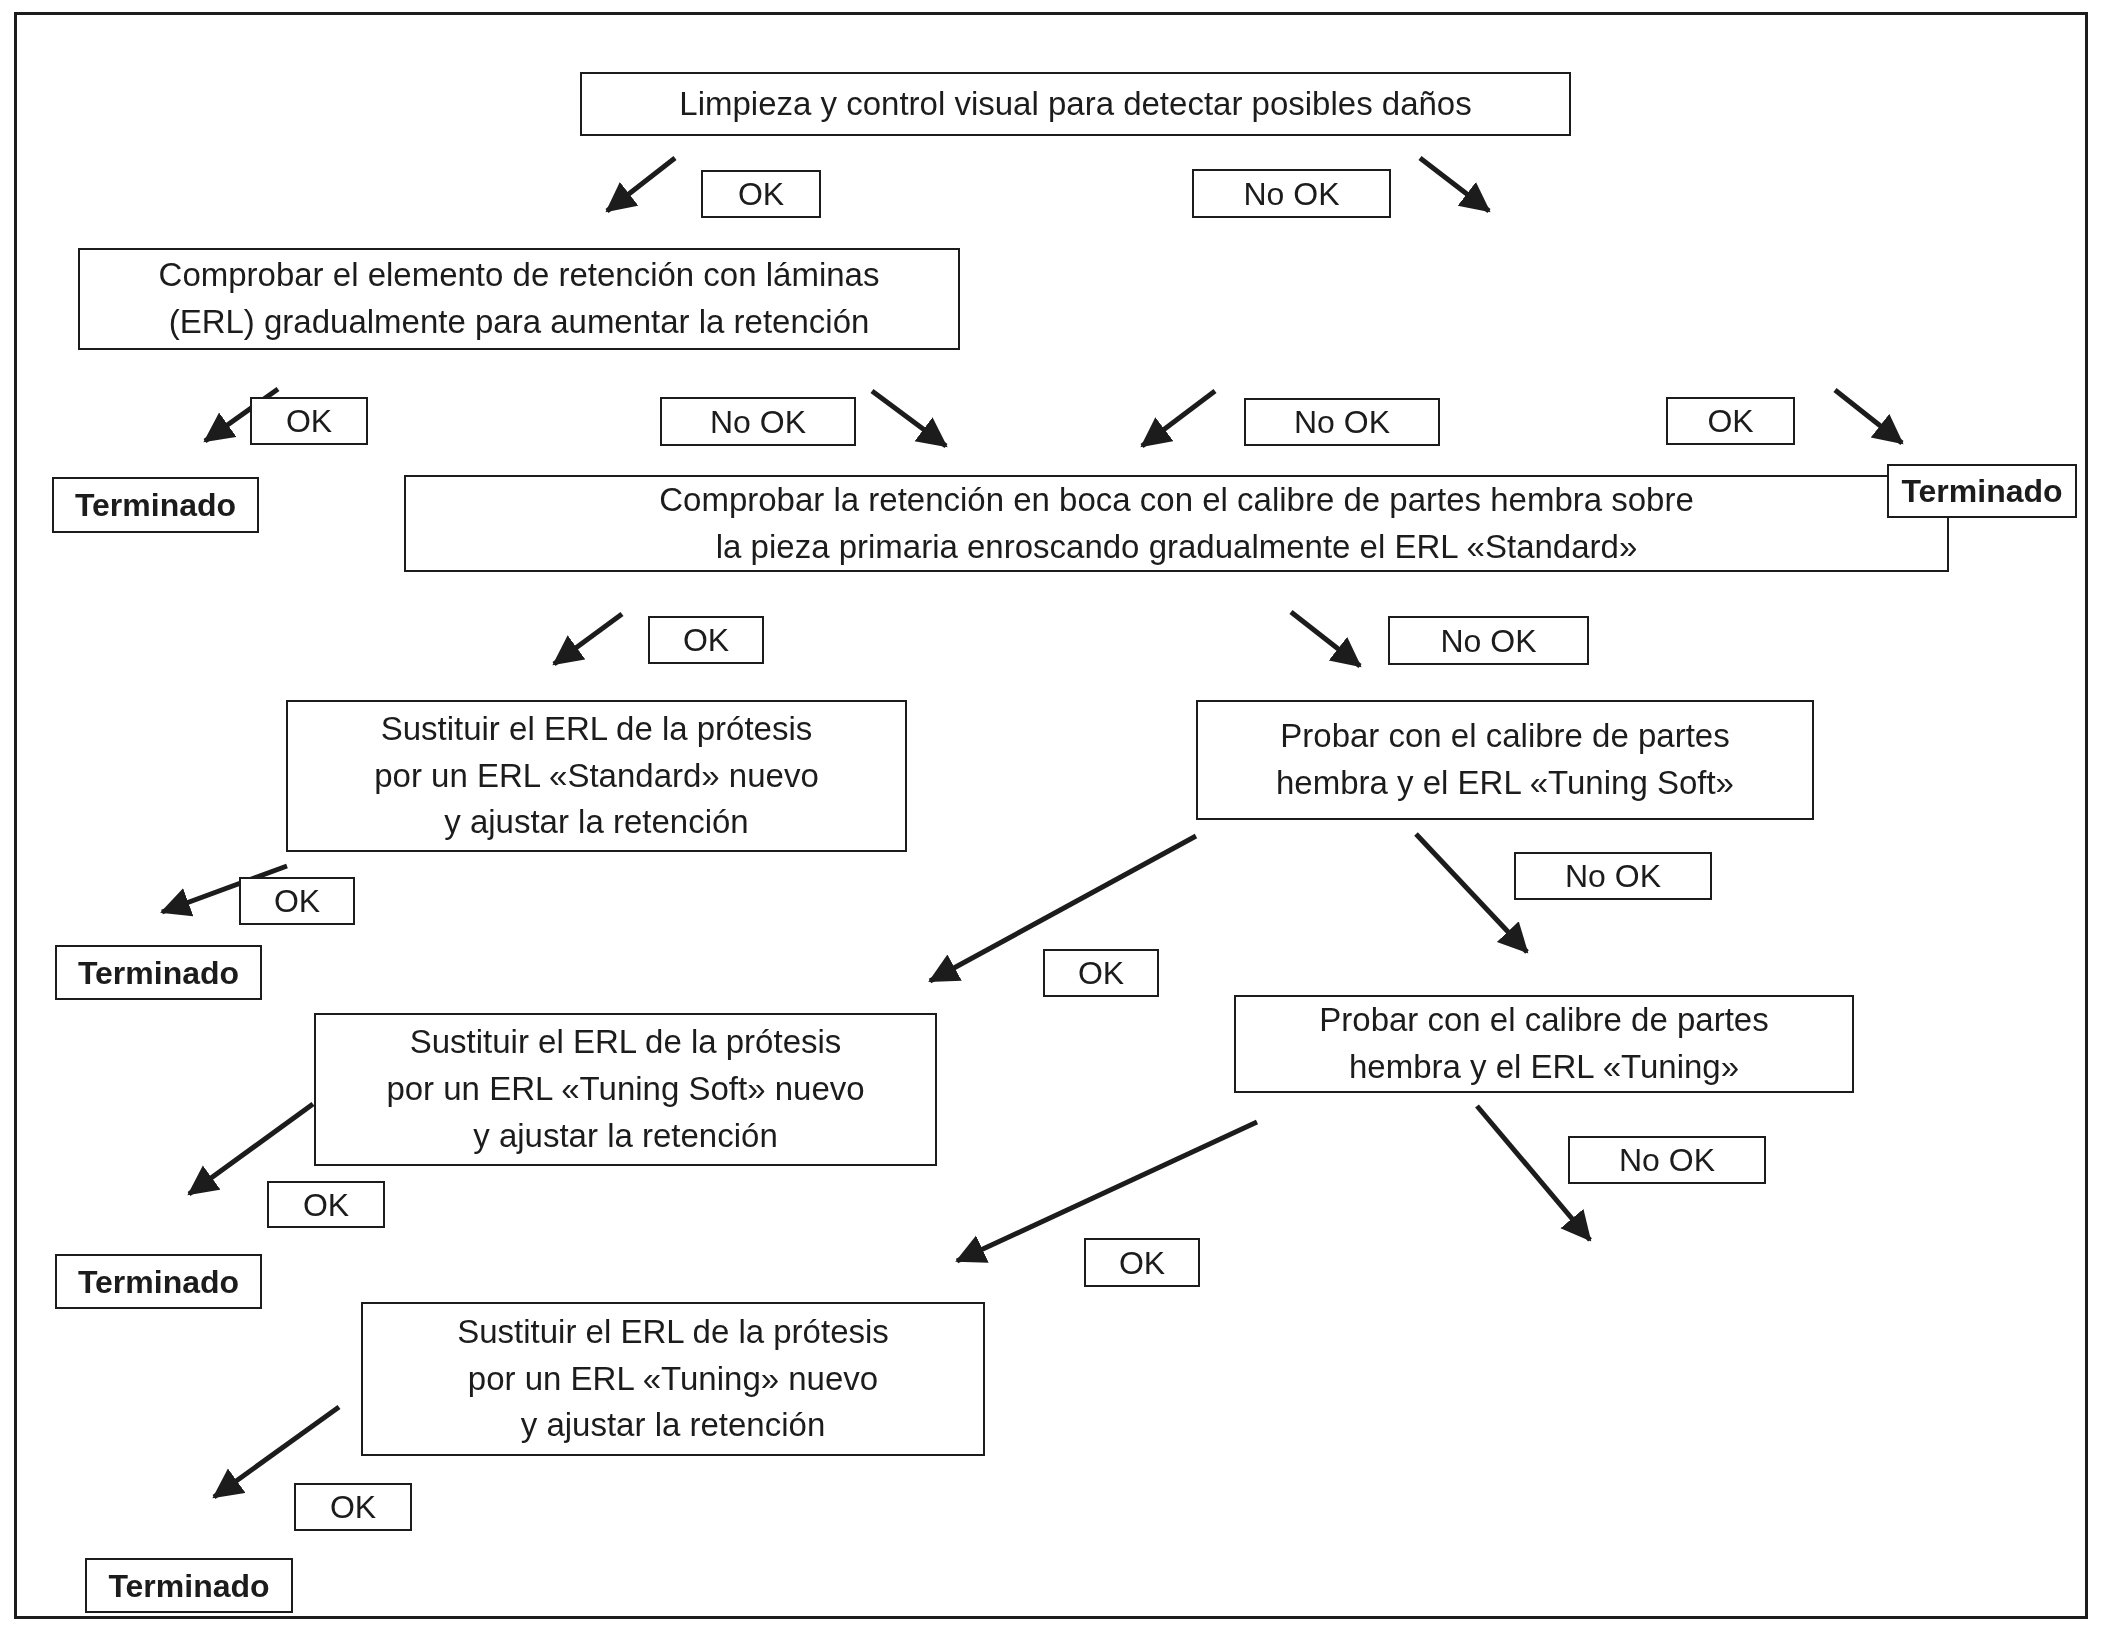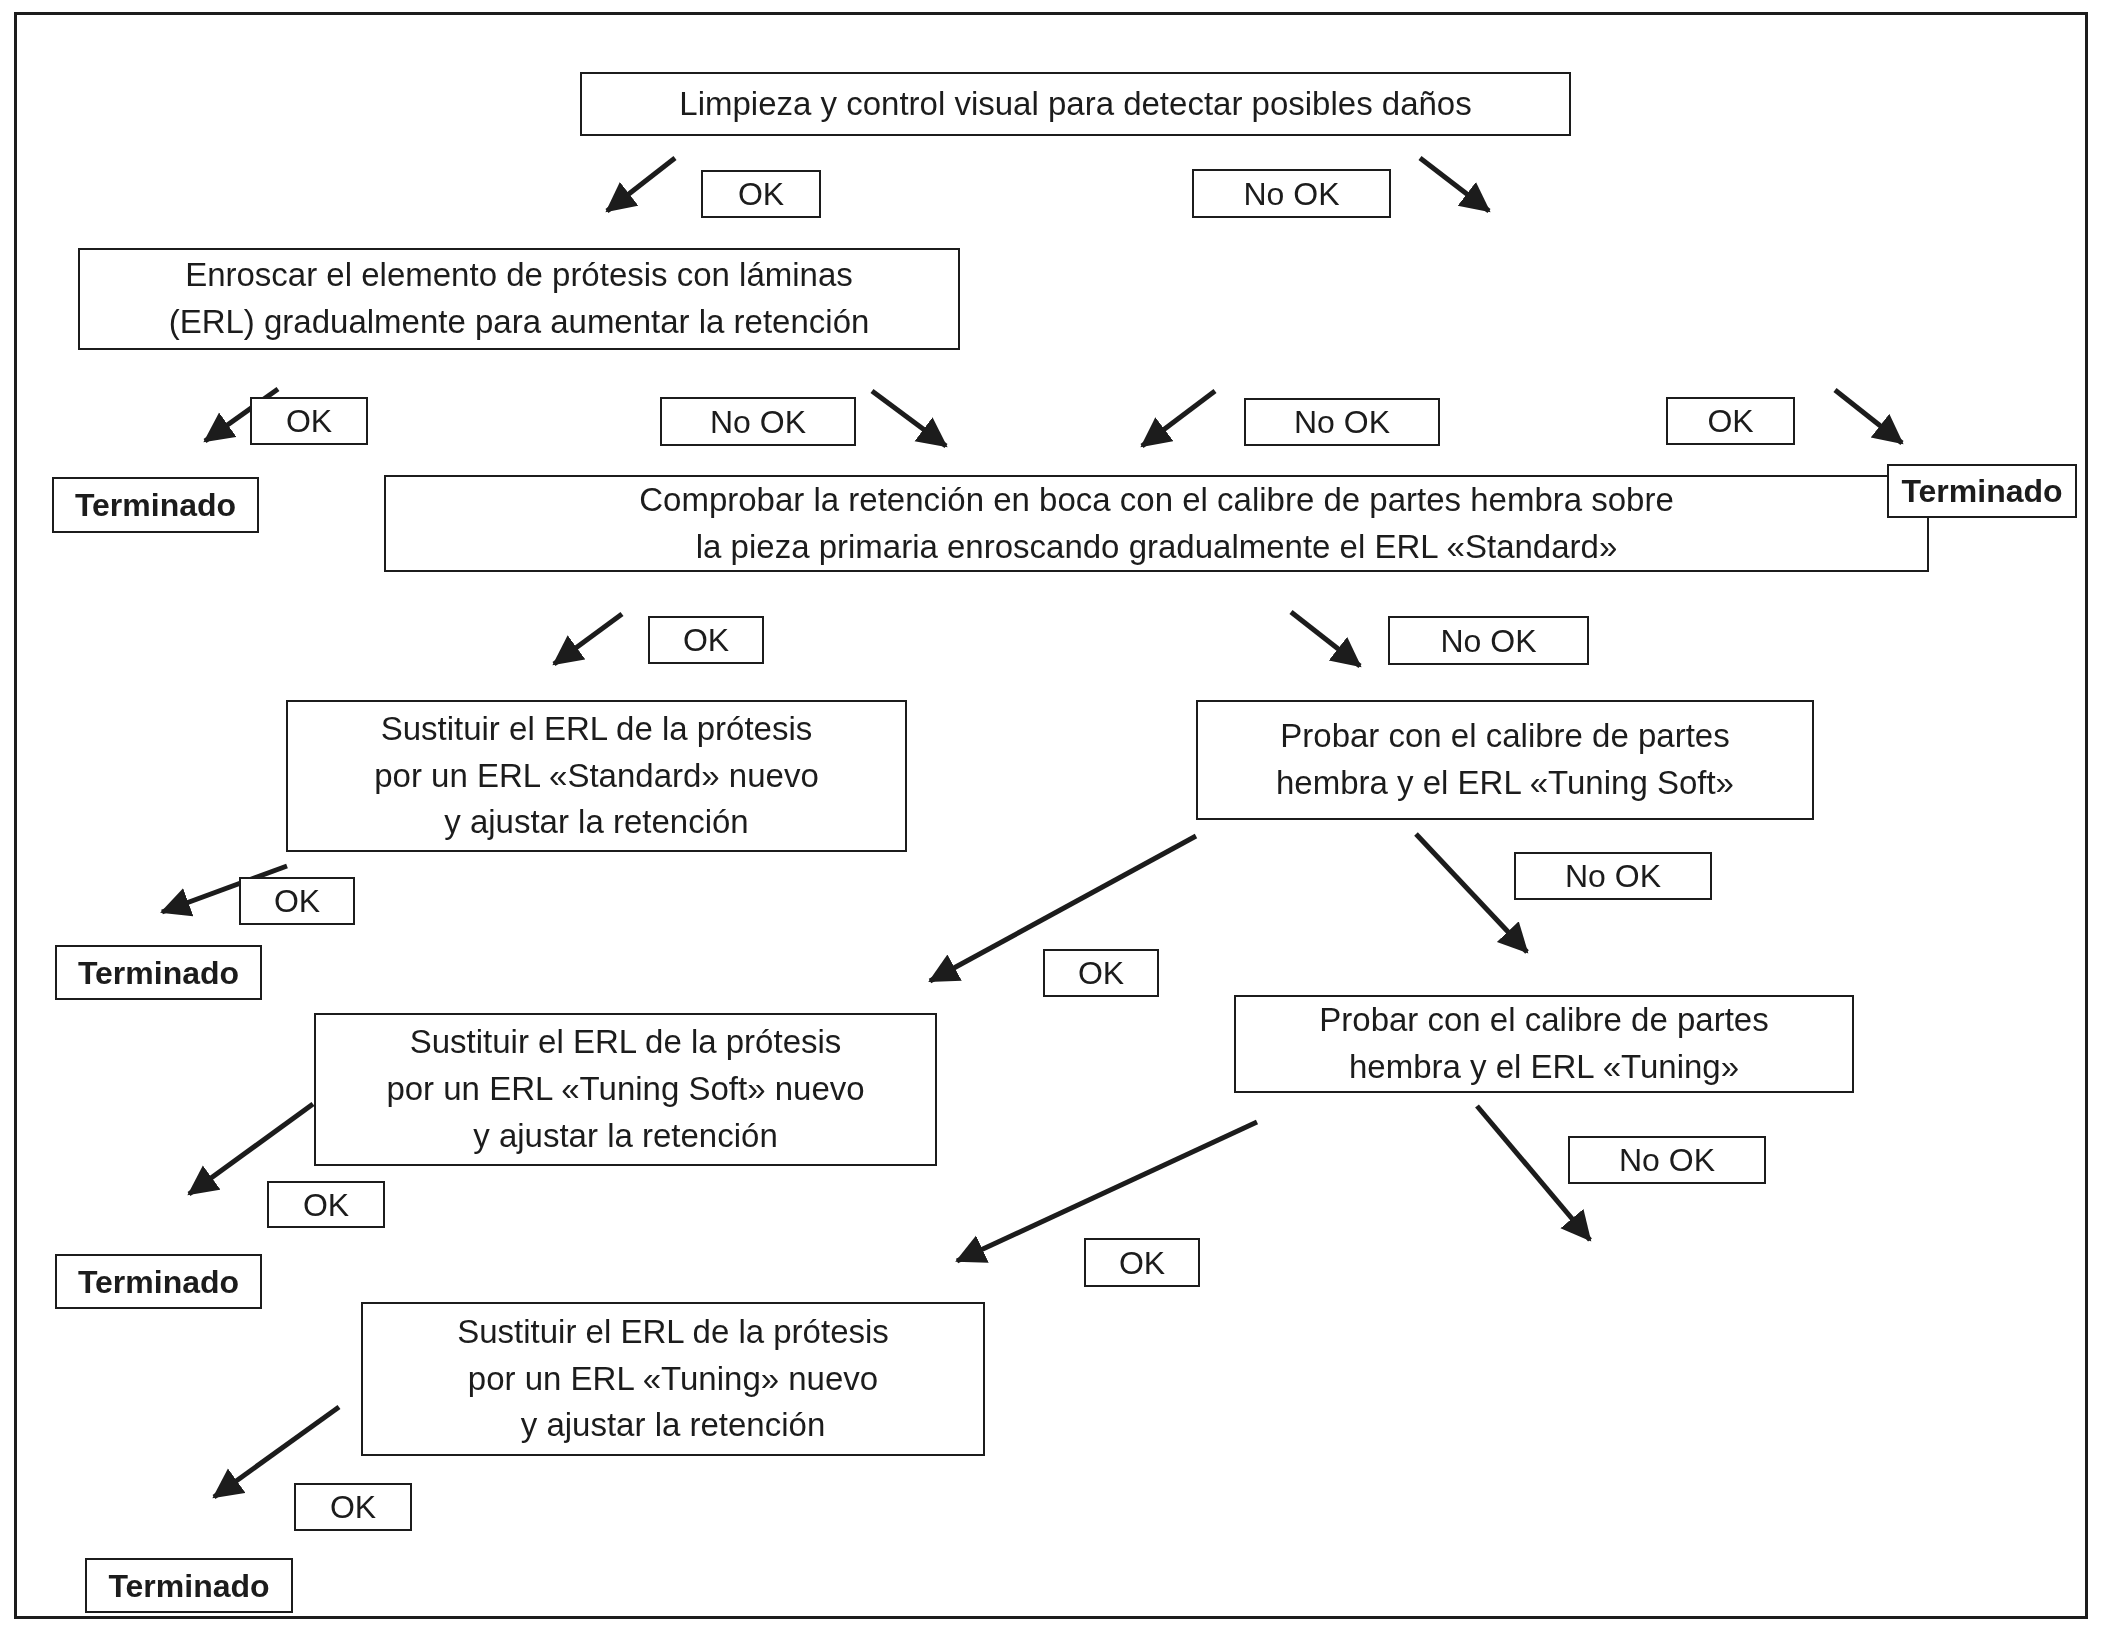--- a/index.html
+++ b/index.html
@@ -99,25 +99,25 @@
     <line x1="1196" y1="836" x2="930" y2="981" marker-end="url(#ah)"></line>
     <line x1="1416" y1="834" x2="1527" y2="952" marker-end="url(#ah)"></line>
     <line x1="313" y1="1104" x2="189" y2="1194" marker-end="url(#ah)"></line>
     <line x1="1257" y1="1122" x2="957" y2="1261" marker-end="url(#ah)"></line>
     <line x1="1477" y1="1106" x2="1590" y2="1240" marker-end="url(#ah)"></line>
     <line x1="339" y1="1407" x2="214" y2="1497" marker-end="url(#ah)"></line>
   </svg>
 
   <div class="node" style="left:580px;top:72px;width:991px;height:64px">Limpieza y control visual para detectar posibles daños</div>
 
-  <div class="node" style="left:78px;top:248px;width:882px;height:102px">Enroscar el elemento de prótesis con láminas
+  <div class="node" style="left:78px;top:248px;width:882px;height:102px">Comprobar el elemento de retención con láminas
 (ERL) gradualmente para aumentar la retención</div>
 
 
-  <div class="node" style="left:384px;top:475px;width:1545px;height:97px">Comprobar la retención en boca con el calibre de partes hembra sobre
+  <div class="node" style="left:404px;top:475px;width:1545px;height:97px">Comprobar la retención en boca con el calibre de partes hembra sobre
 la pieza primaria enroscando gradualmente el ERL «Standard»</div>
 
   <div class="node" style="left:286px;top:700px;width:621px;height:152px">Sustituir el ERL de la prótesis
 por un ERL «Standard» nuevo
 y ajustar la retención</div>
 
   <div class="node" style="left:1196px;top:700px;width:618px;height:120px">Probar con el calibre de partes
 hembra y el ERL «Tuning Soft»</div>
 
   <div class="node" style="left:314px;top:1013px;width:623px;height:153px">Sustituir el ERL de la prótesis

